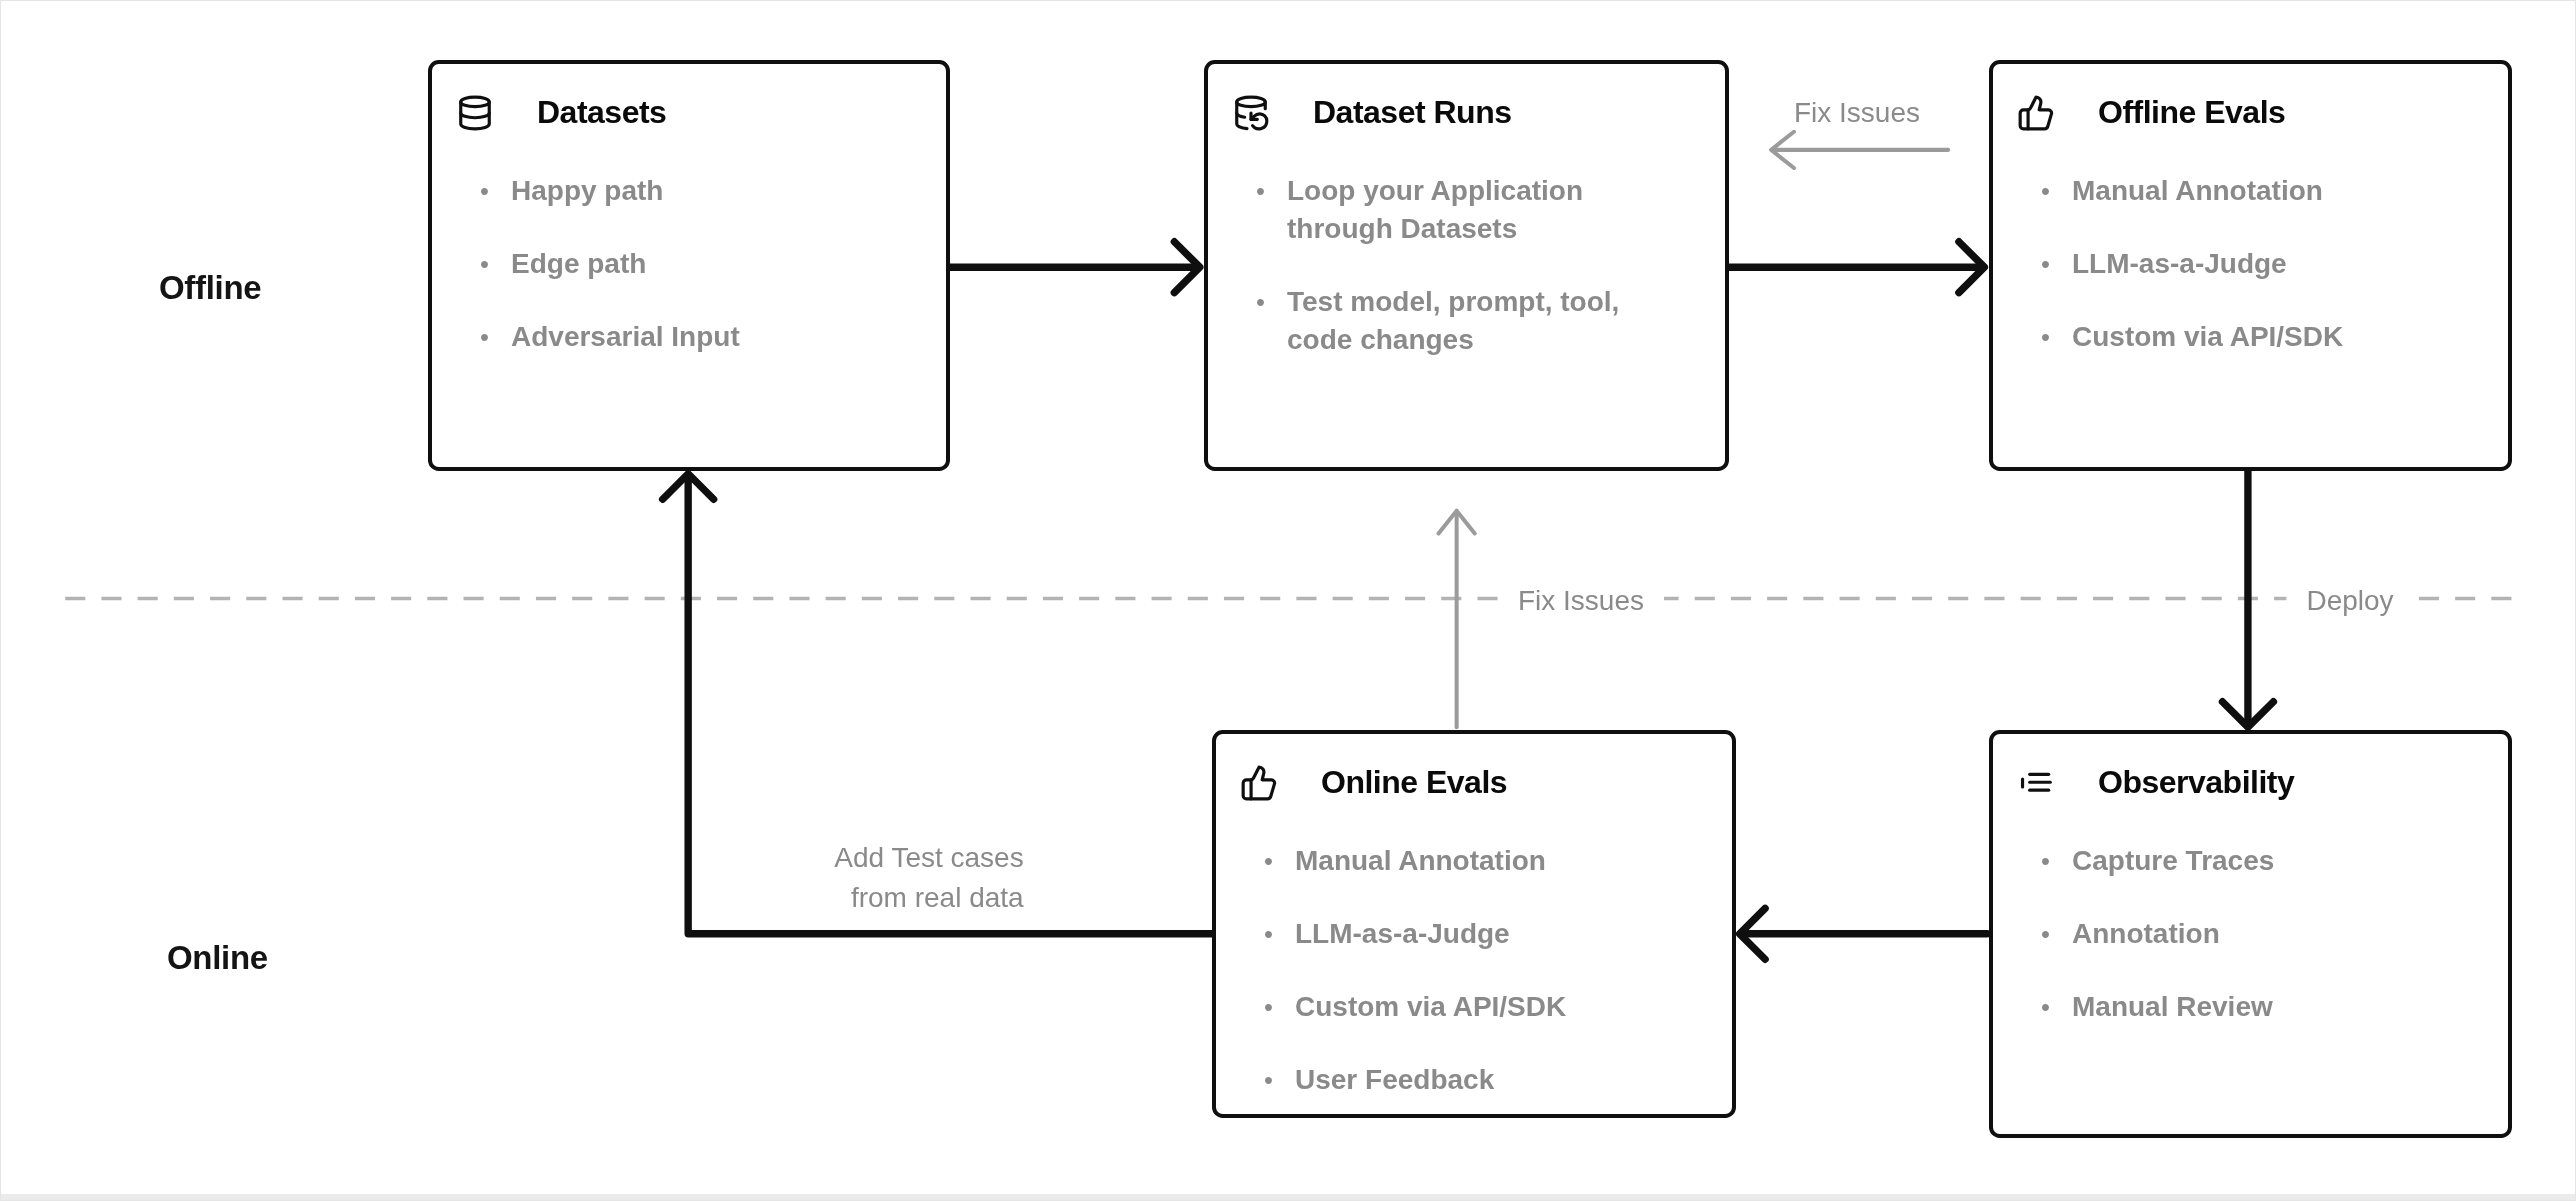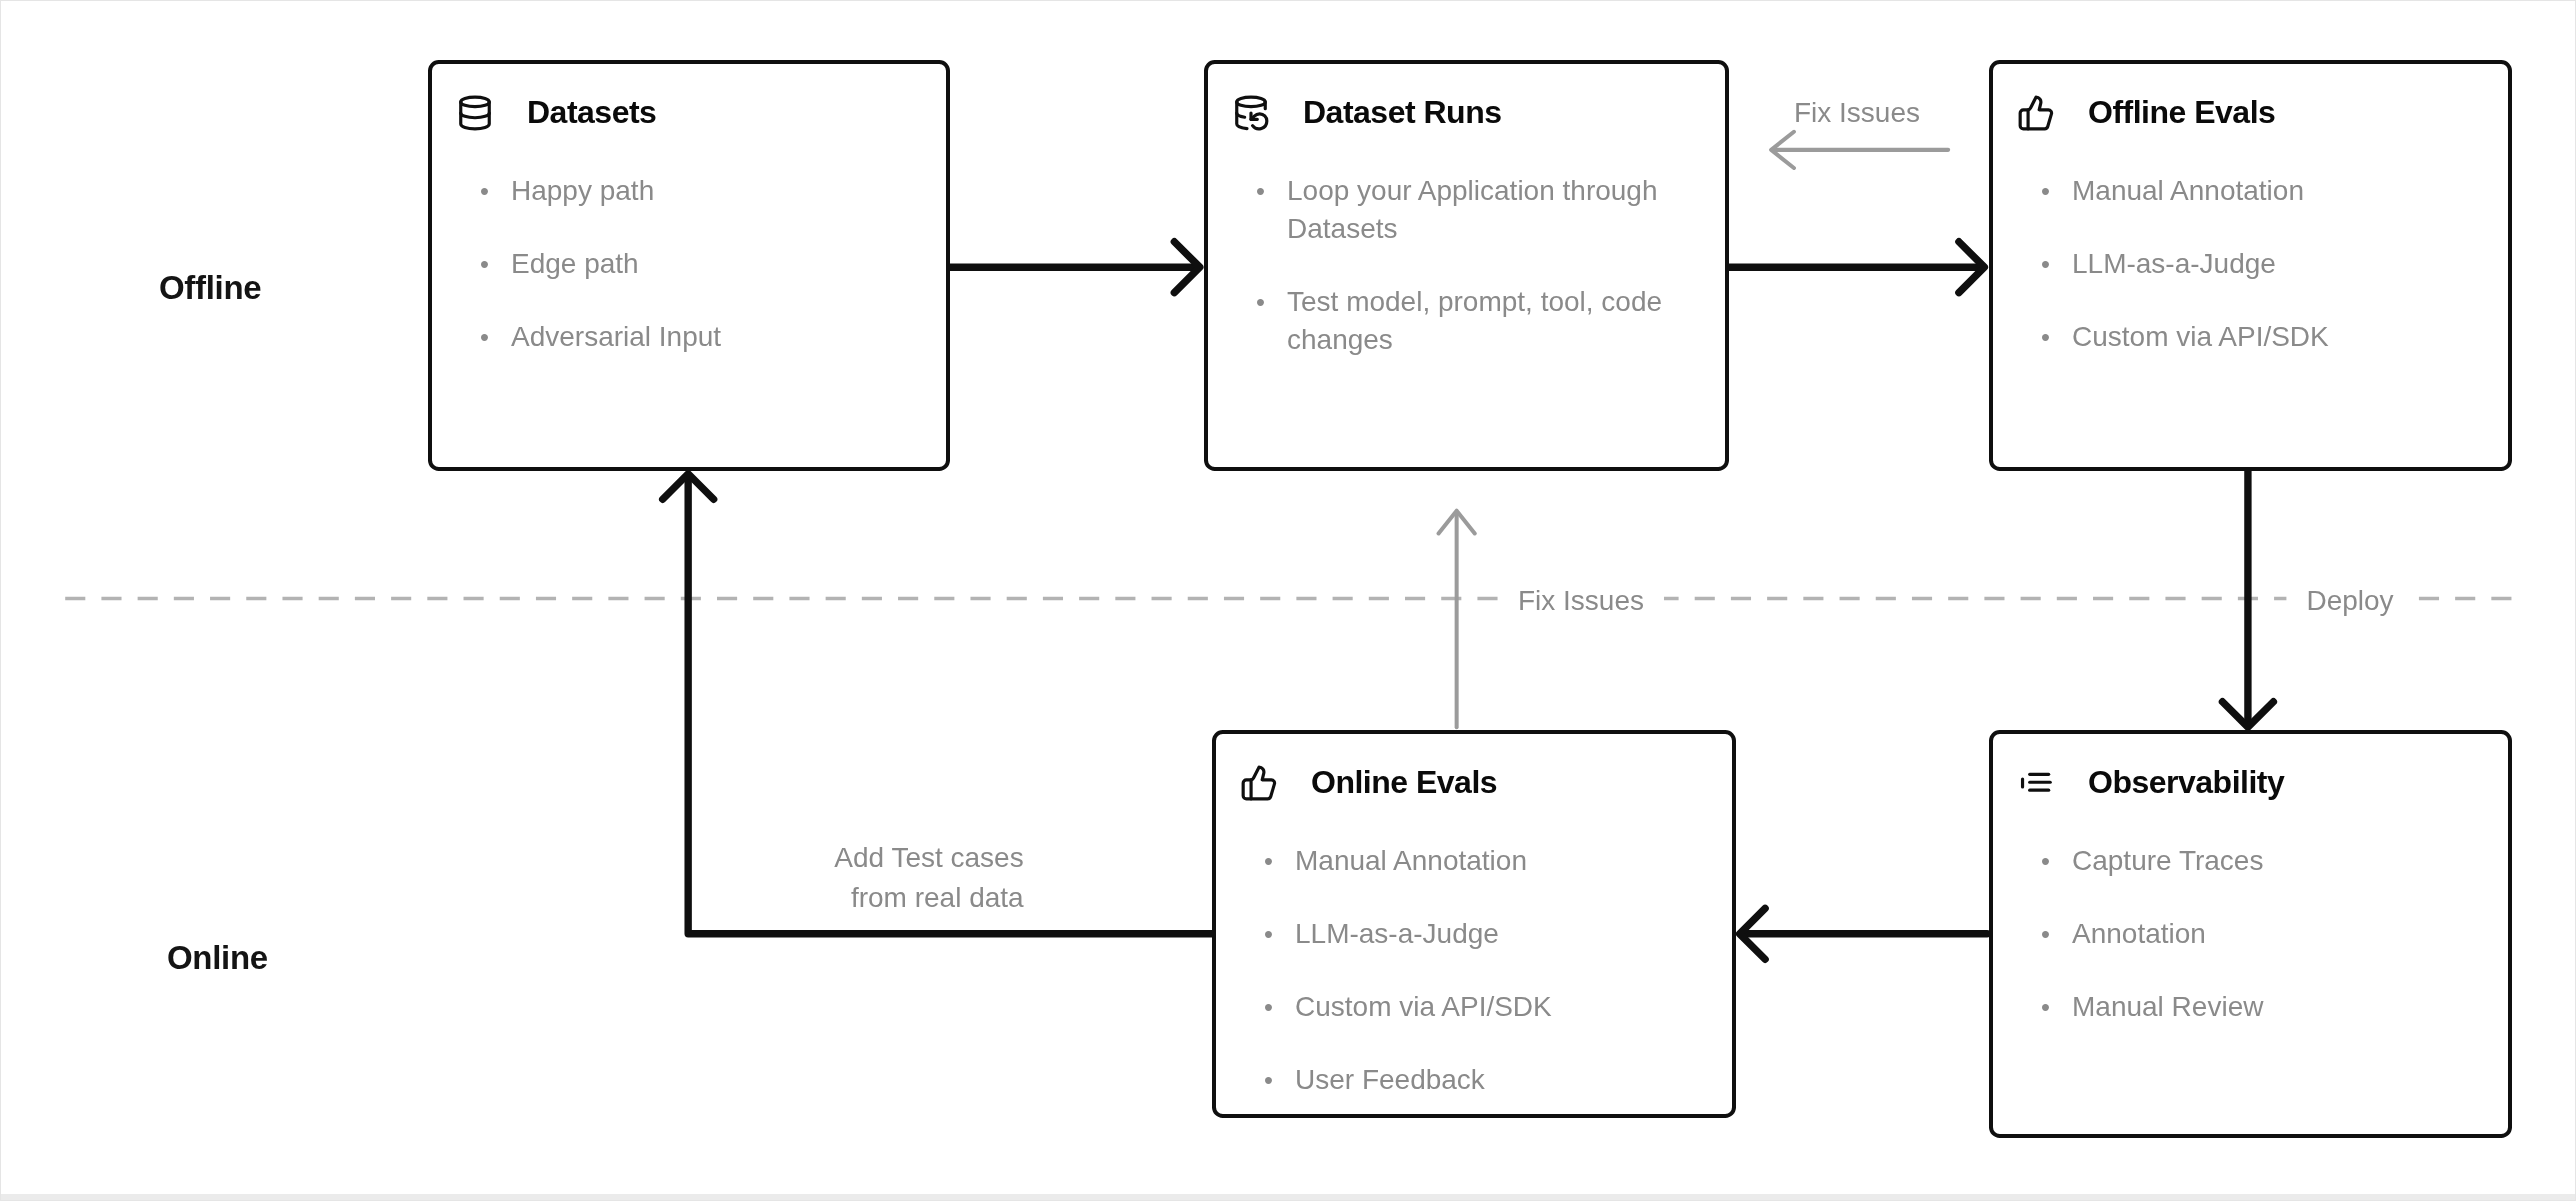--- a/index.html
+++ b/index.html
@@ -41,21 +41,21 @@
     border-radius: 10.7px;
   }
   .node-datasets      { left: 427px;  top: 59px;   width: 522px; height: 411px; }
   .node-dataset-runs  { left: 1203px; top: 59px;   width: 525px; height: 411px; }
   .node-offline-evals { left: 1988px; top: 59px;   width: 523px; height: 411px; }
   .node-online-evals  { left: 1211px; top: 729px; width: 524px; height: 388px; }
   .node-observability { left: 1988px; top: 729px; width: 523px; height: 408px; }
   .node-header {
     display: flex;
     align-items: center;
-    gap: 33px;
+    gap: 43px;
     margin: 29.5px 0 0 24px;
     height: 38px;
   }
   .node-icon { width: 38px; height: 38px; flex: 0 0 38px; }
   .node-icon svg { width: 38px; height: 38px; display: block; }
   .node-title {
     font-size: 32px;
     font-weight: 700;
     color: #0a0a0a;
     letter-spacing: -0.5px;
@@ -73,21 +73,21 @@
     color: #8a8a8a;
   }
   .node-list li + li { margin-top: 35px; }
   .node-list .dot {
     width: 31px;
     flex: 0 0 31px;
     font-size: 25.5px;
     line-height: 38px;
     color: #8a8a8a;
   }
-  .node-list .item-text { max-width: 376px; }
+  .node-list .item-text { max-width: 376px; font-weight: bold; }
   .edge-label {
     position: absolute;
     transform: translate(-50%, -50%);
     font-size: 28px;
     color: #8a8a8a;
     white-space: nowrap;
   }
   .edge-label.masked { background: #ffffff; padding: 4px 20px; }
   .edge-label.two-line {
     text-align: right;

